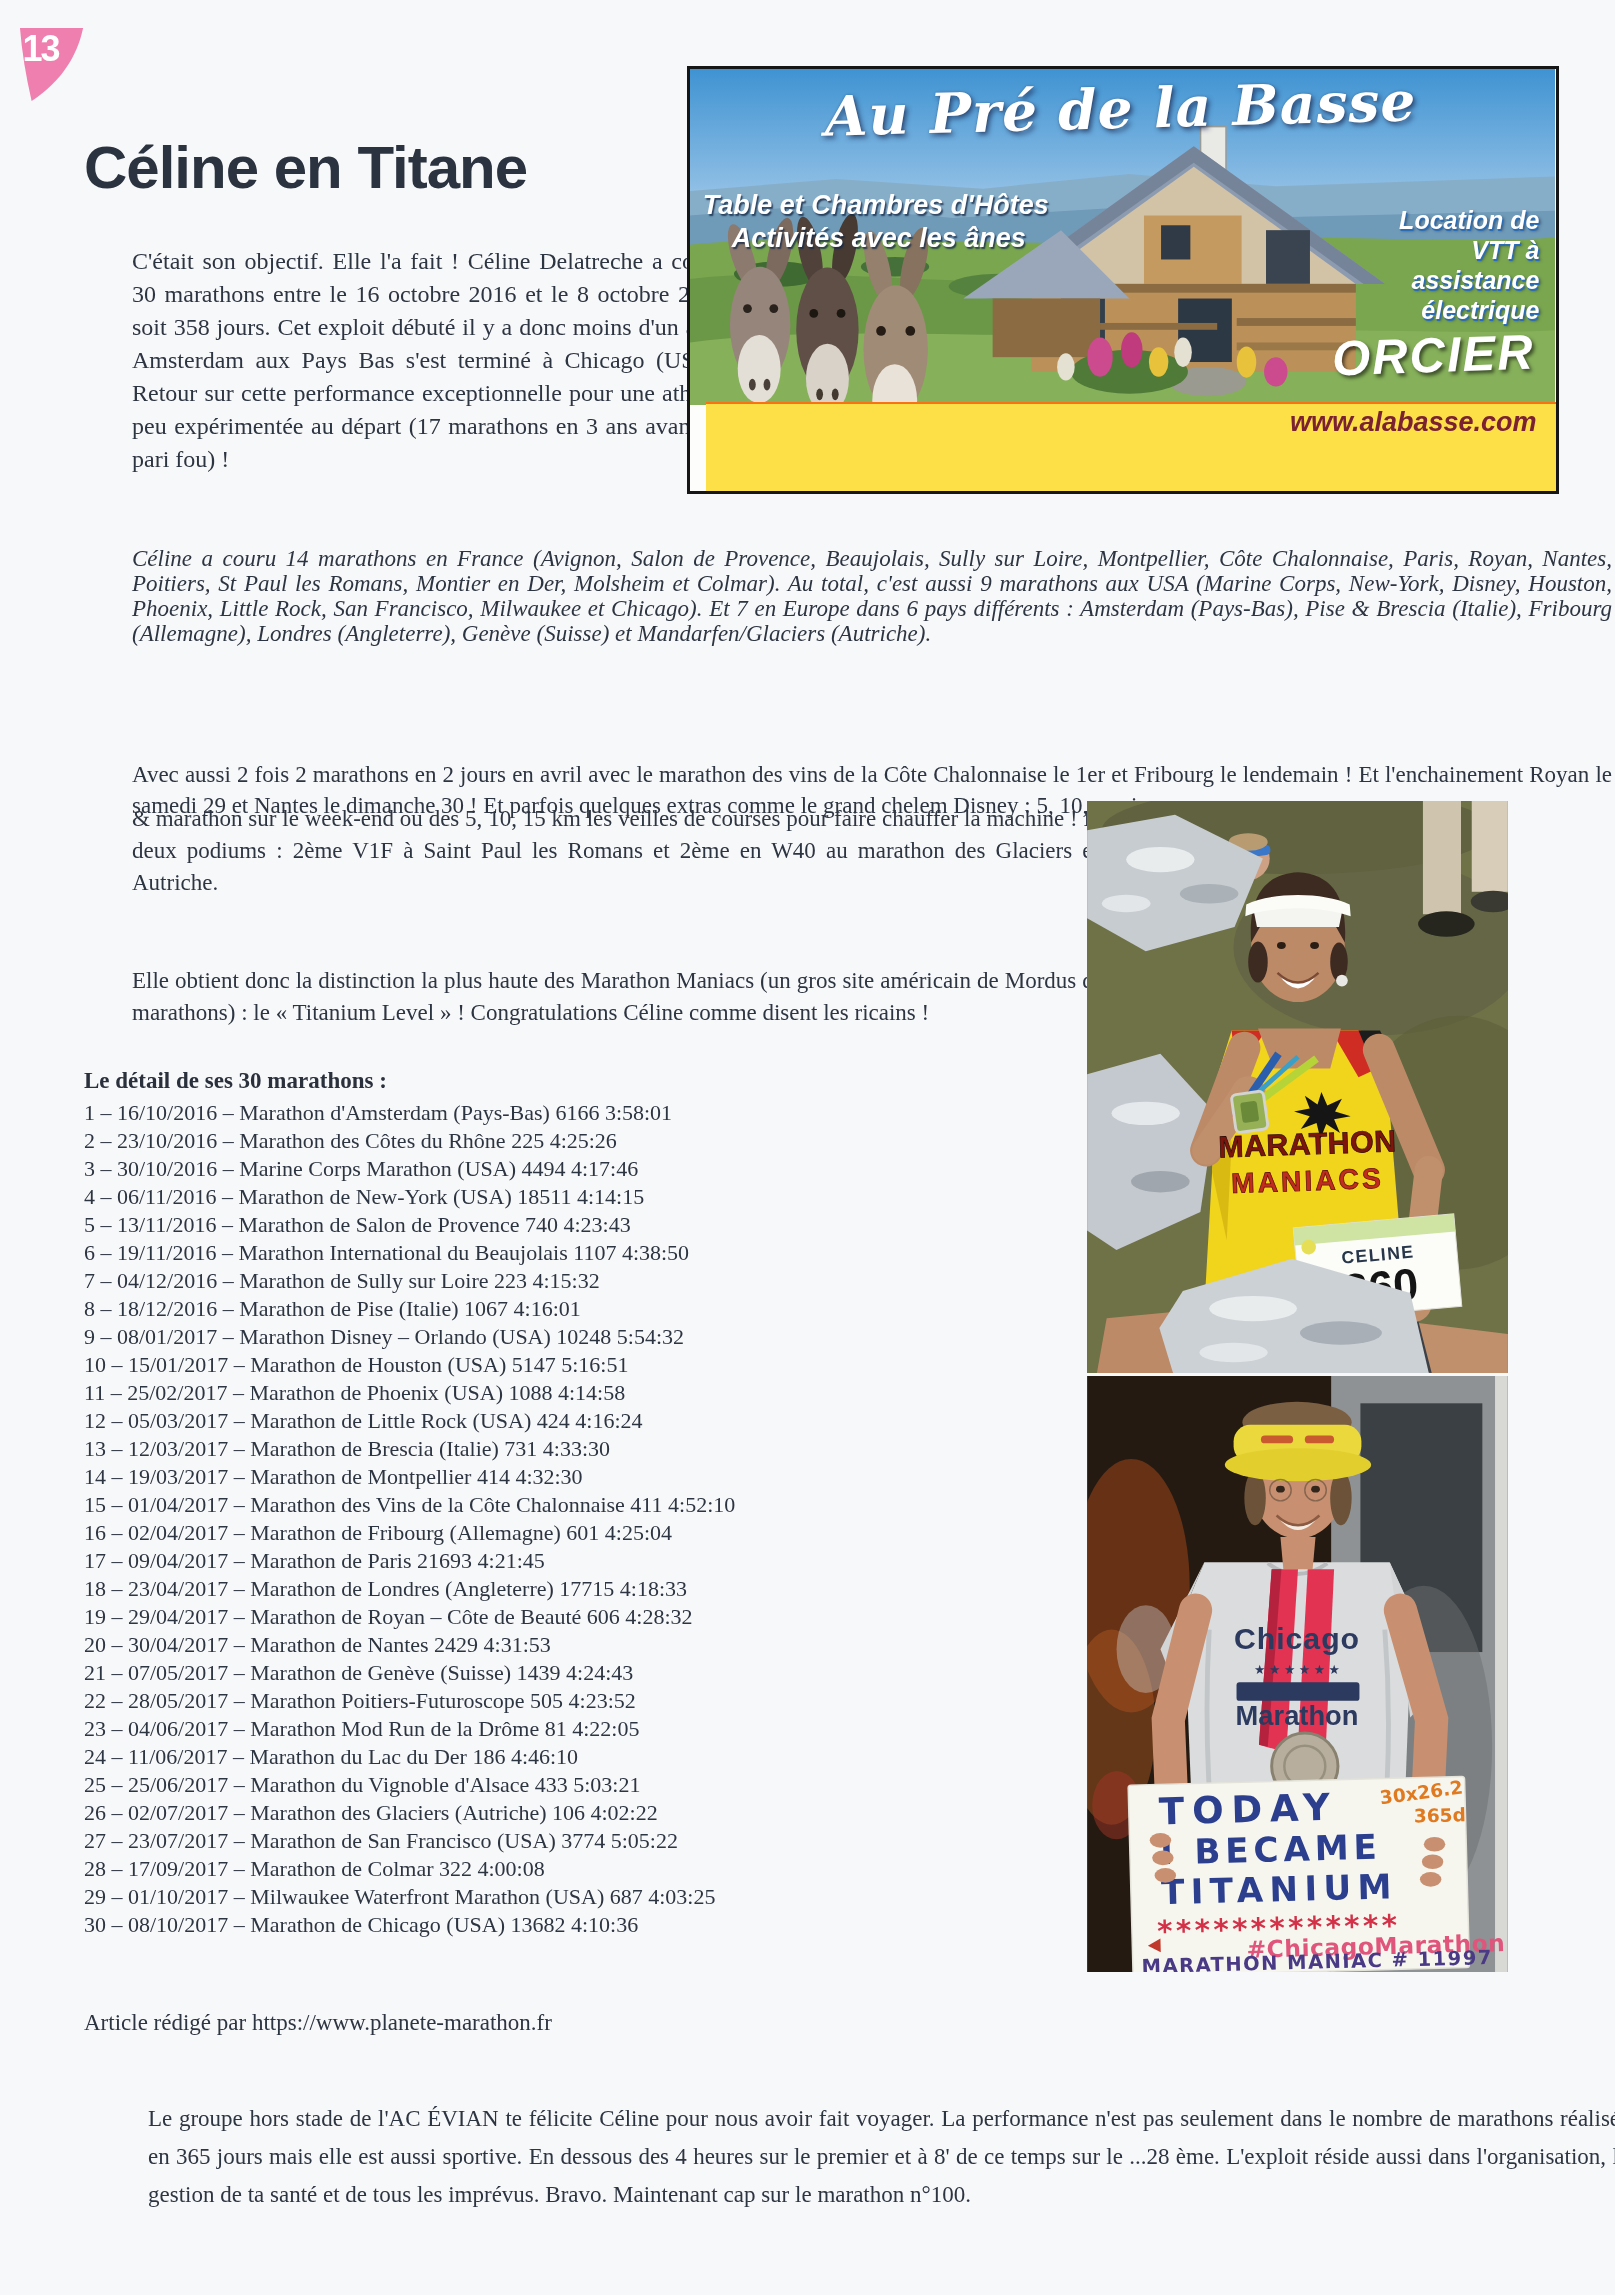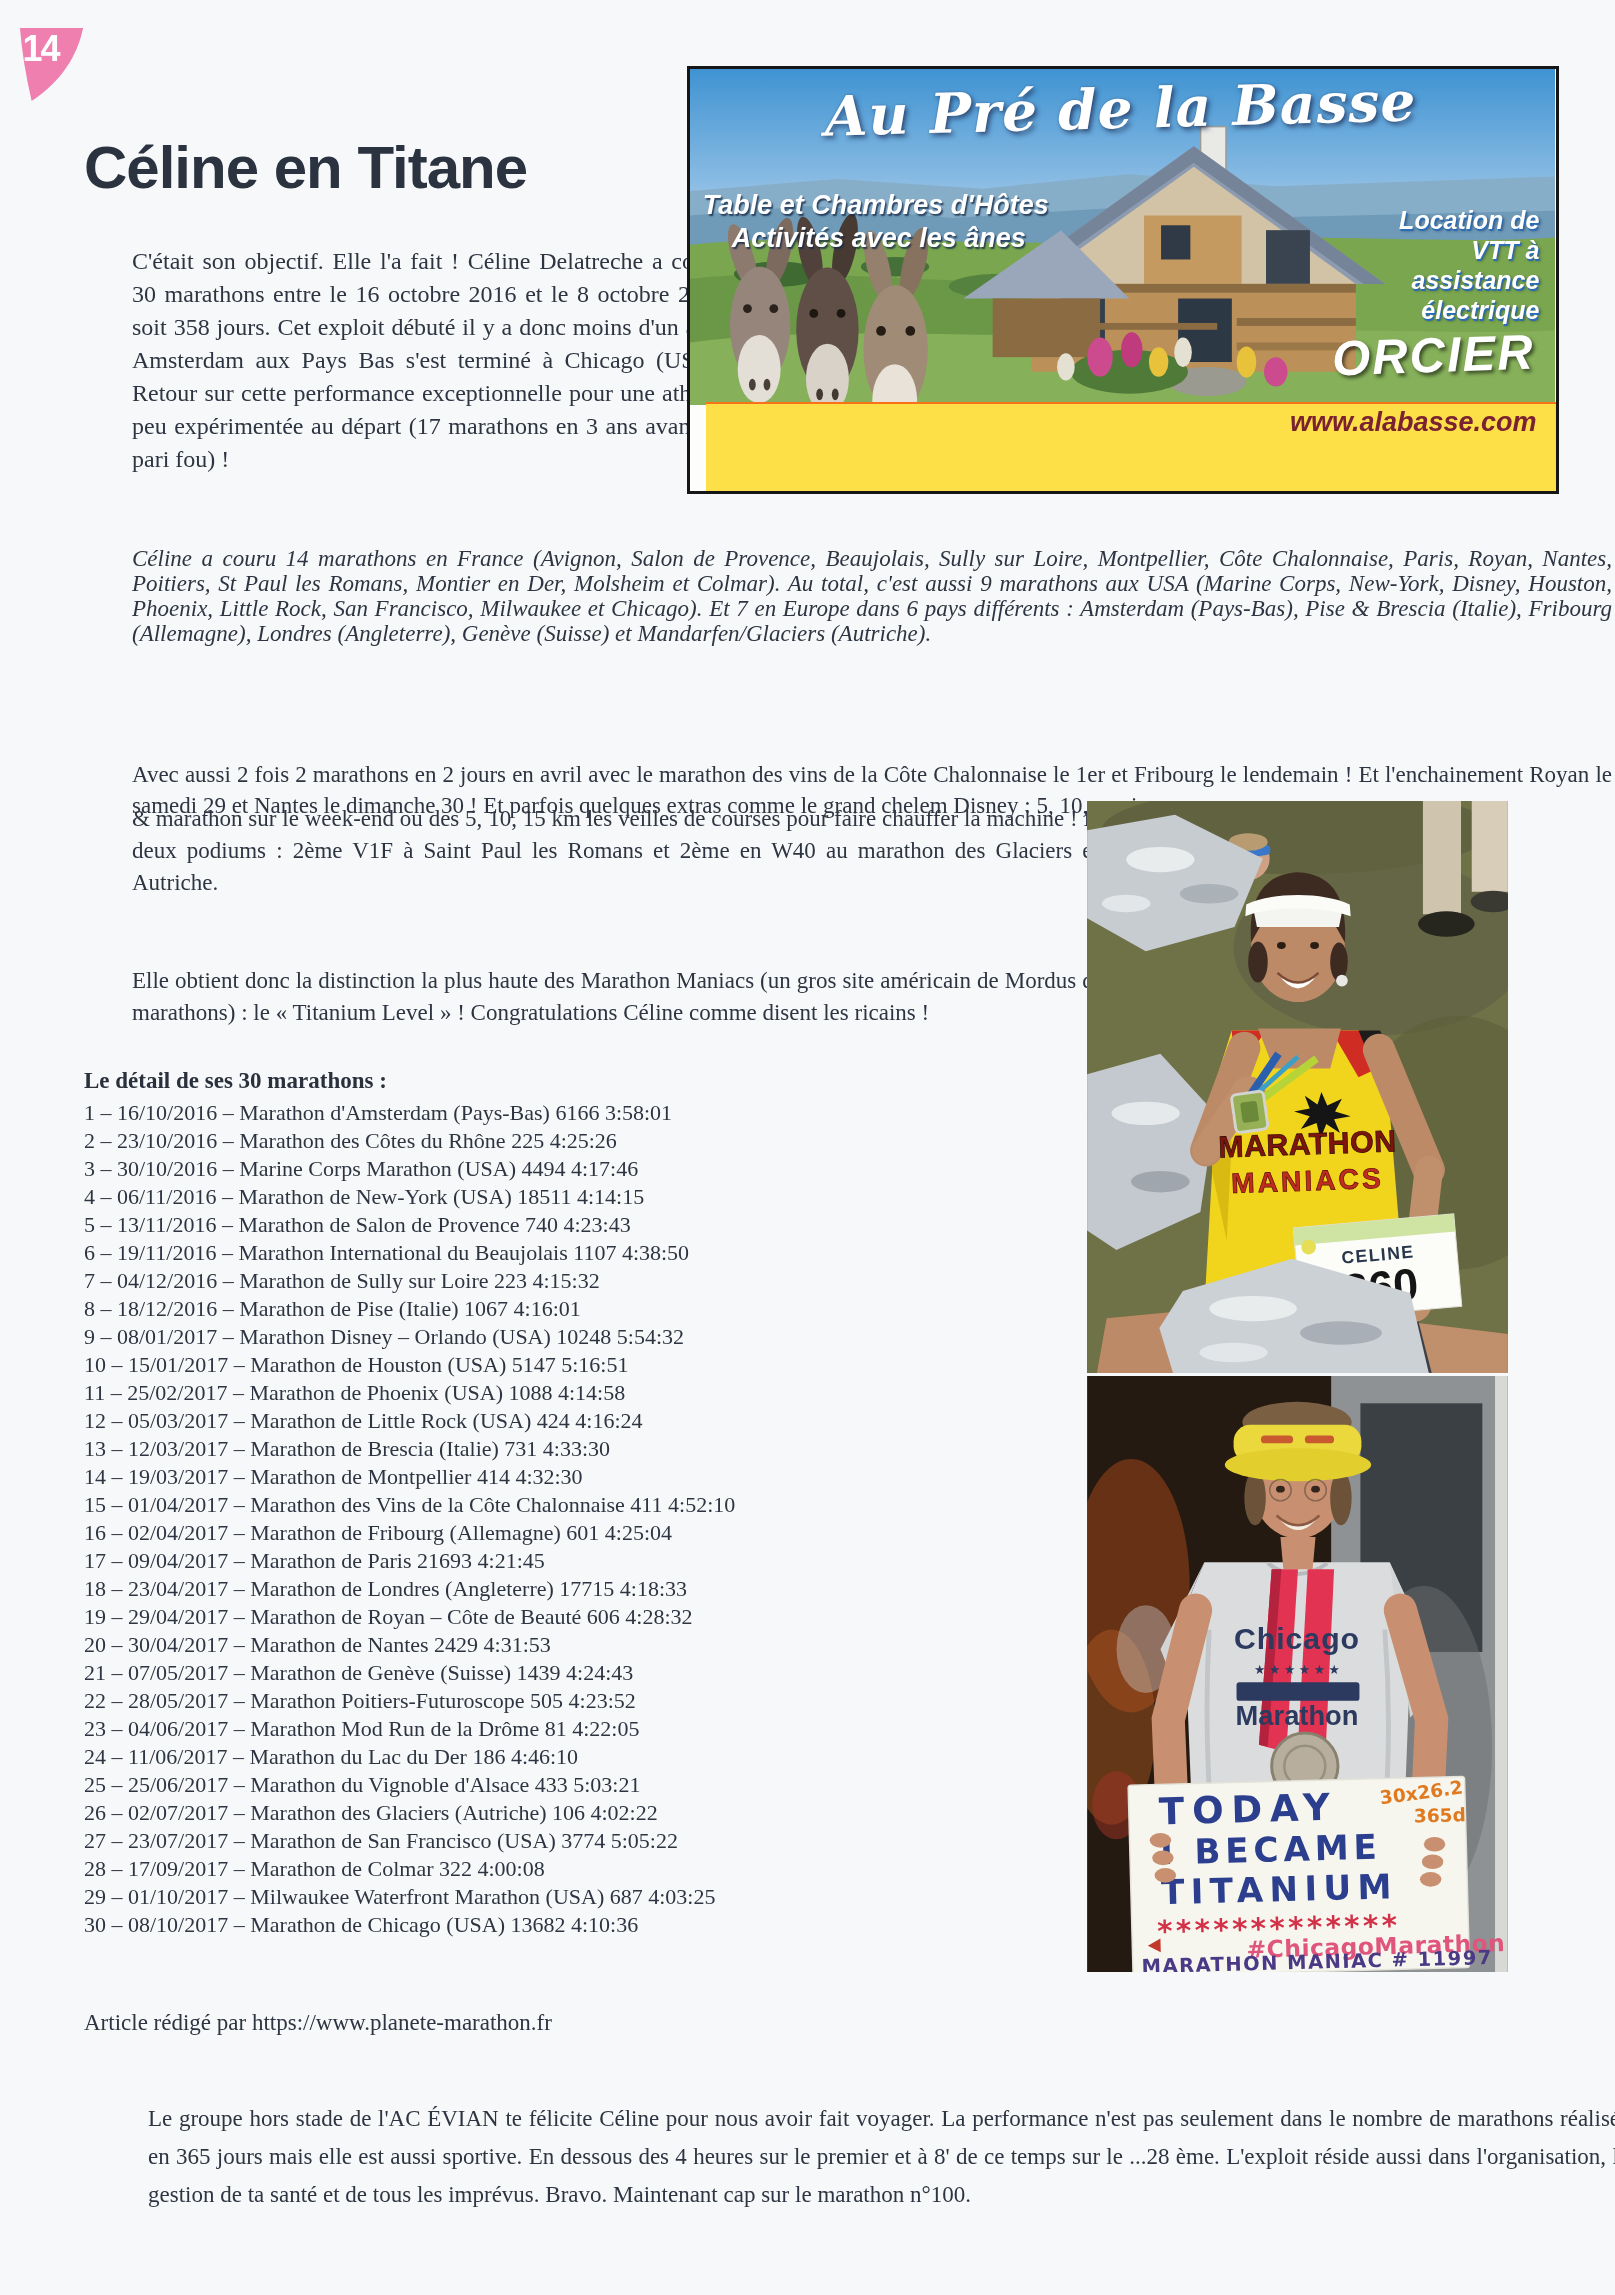--- a/index.html
+++ b/index.html
@@ -82,21 +82,21 @@
   .photo2{left:1087px;top:1376px;width:421px;height:596px;}
   svg{display:block;}
 </style>
 </head>
 <body>
 
 <div class="abs corner">
   <svg width="68" height="78" viewBox="0 0 140 160">
     <path d="M2,2 L132,2 C120,58 88,112 26,152 C14,100 6,52 2,2 Z" fill="#ee7fae"></path>
   </svg>
-  <div class="num">14</div>
+  <div class="num">13</div>
 </div>
 
 <h1 class="abs title">Céline en Titane</h1>
 
 <p class="abs para intro">C'était son objectif. Elle l'a fait ! Céline Delatreche a couru 30 marathons entre le 16 octobre 2016 et le 8 octobre 2017 soit 358 jours. Cet exploit débuté il y a donc moins d'un an à Amsterdam aux Pays Bas s'est terminé à Chicago (USA). Retour sur cette performance exceptionnelle pour une athlète peu expérimentée au départ (17 marathons en 3 ans avant ce pari fou) !</p>
 
 <div class="abs ad">
   <div class="ad-scene">
     <svg width="865" height="336" viewBox="0 0 1772 688" preserveAspectRatio="none">
       <defs>

